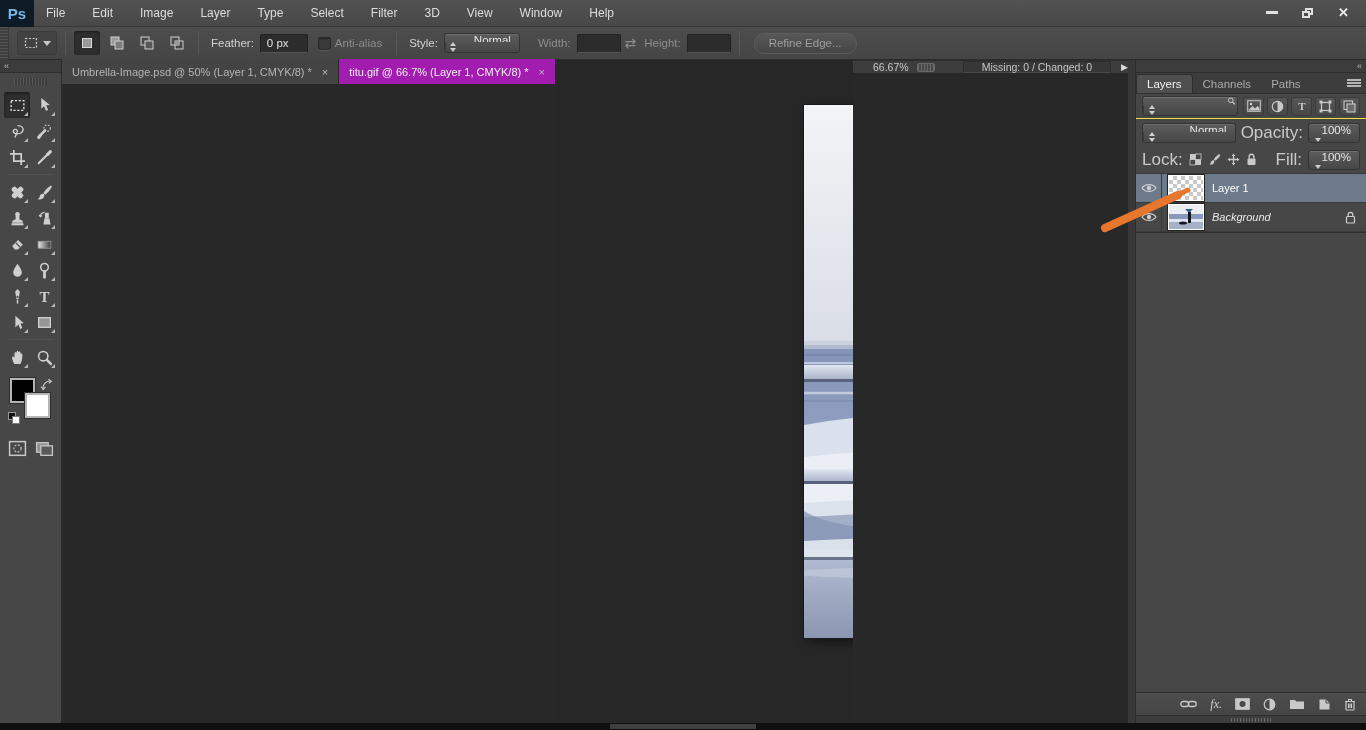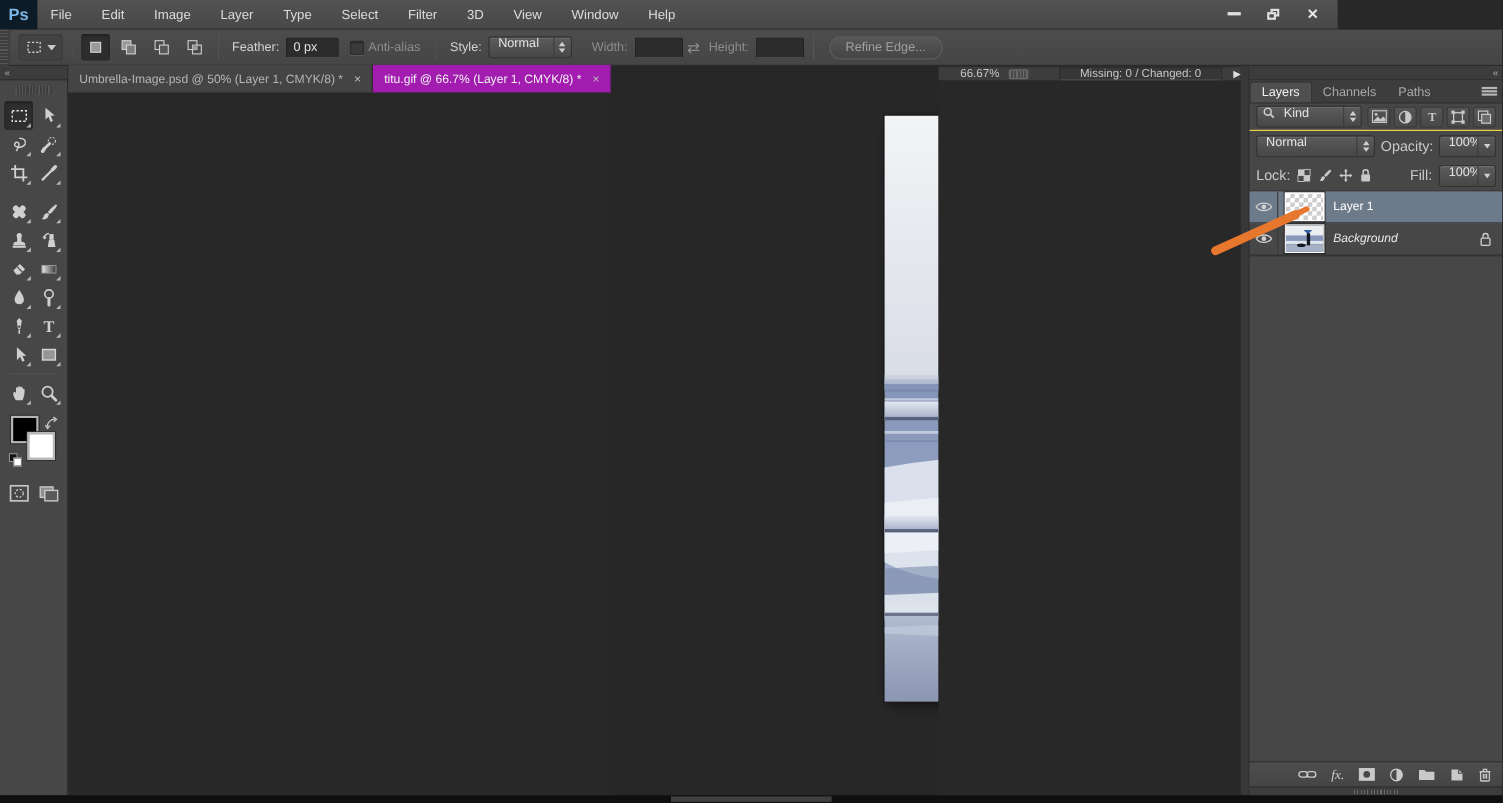--- a/index.html
+++ b/index.html
@@ -1,21 +1,21 @@
 <!DOCTYPE html>
 <html><head>
 <meta charset="utf-8">
 <style>
   * { margin:0; padding:0; box-sizing:border-box; }
   body { background:#1a1a1a; font-family:"Liberation Sans", sans-serif; }
   .app { position:relative; width:1366px; height:730px; background:#282828; overflow:hidden;
          color:#d6d6d6; font-size:12px; -webkit-font-smoothing:antialiased; }
 
   
-  .menubar { position:absolute; left:0; top:0; width:1216px; height:27px;
+  .menubar { position:absolute; left:0; top:0; width:1366px; height:27px;
              background:linear-gradient(#525252,#484848); border-bottom:1px solid #383838;
              display:flex; }
   .ps-logo { width:34px; height:27px; background:#0d1b26; color:#7ab6e8; font-weight:bold;
              font-size:15px; display:flex; align-items:center; justify-content:center; }
   .menu-items { display:flex; align-items:center; margin-left:12px; gap:27px; }
   .menu-item { color:#dcdcdc; cursor:default; }
   .win-controls { position:absolute; right:6px; top:3px; display:flex; gap:3px; }
   .win-btn { width:33px; height:19px; display:flex; align-items:center; justify-content:center;
              border-radius:2px; }
   .glyph-min { width:12px; height:3px; background:#e0e0e0; }
@@ -37,23 +37,23 @@
   .mode-btns { display:flex; gap:4px; }
   .mode-btn { width:26px; height:24px; display:flex; align-items:center; justify-content:center; border-radius:3px; }
   .mode-btn.pressed { background:#2d2d2d; box-shadow:inset 0 1px 2px #1c1c1c; }
   .opt-label { color:#d2d2d2; font-size:11.5px; margin:0 6px 0 4px; }
   .opt-label.dim { color:#8d8d8d; }
   .opt-field { height:19px; background:#2c2c2c; border:1px solid #222;
                border-bottom-color:#555; color:#e2e2e2; font-size:11.5px;
                display:flex; align-items:center; padding:0 6px; border-radius:2px; }
   .checkbox { width:13px; height:13px; background:#3a3a3a; border:1px solid #2a2a2a;
               box-shadow:inset 0 1px 1px #262626, 0 1px 0 #5a5a5a; border-radius:2px; margin-left:10px;}
-  .combo { height:20px; display:flex; align-items:flex-start; border:1px solid #333;
+  .combo { height:20px; display:flex; align-items:flex-end; border:1px solid #333;
            border-radius:3px; background:linear-gradient(#5c5c5c,#474747);
-           box-shadow:inset 0 1px 0 #6e6e6e; }
+           box-shadow:inset 0 1px 0 #6e6e6e;flex-direction:column; }
   .combo .val { padding:0 8px; color:#e4e4e4; font-size:11.5px; flex:1; white-space:nowrap; overflow:hidden;}
   .combo .arrows { width:16px; align-self:stretch; border-left:1px solid #3c3c3c;
                    display:flex; flex-direction:column; align-items:center; justify-content:center; gap:2px; }
   .tri-up { width:0; height:0; border-left:3.5px solid transparent; border-right:3.5px solid transparent; border-bottom:4px solid #cfcfcf; }
   .tri-dn { width:0; height:0; border-left:3.5px solid transparent; border-right:3.5px solid transparent; border-top:4px solid #cfcfcf; }
   .swap-glyph { color:#8d8d8d; font-size:14px; margin:0 4px; }
   .push-btn { height:21px; padding:0 14px; border:1px solid #5c5c5c; border-radius:10px;
               background:linear-gradient(#575757,#454545); color:#9f9f9f; font-size:11.5px;
               display:flex; align-items:center; margin-left:6px; }
   .workspace-combo { position:absolute; right:4px; top:33px; width:130px; }
@@ -117,21 +117,21 @@
   .panel-menu-icon div { height:1.5px; background:#b5b5b5; margin-bottom:1.5px; }
   .panel-row { display:flex; align-items:center; padding:0 6px; }
   .kind-row { height:25px; border-bottom:1px solid #fde047; gap:5px; }
   .kind-combo { width:96px; }
   .filter-icons { display:flex; gap:3px; }
   .filter-btn { width:21px; height:19px; border:1px solid #3a3a3a; border-radius:3px;
                 background:linear-gradient(#565656,#484848); display:flex; align-items:center; justify-content:center; }
   .blend-row { height:27px; gap:5px; }
   .blend-combo { width:150px; }
   .pct-combo { width:52px; flex:none; }
-  .panel-label { font-size:13px; color:#c9c9c9; white-space:nowrap; }
+  .panel-label { font-size:17px; color:#c9c9c9; white-space:nowrap; }
   .lock-row { height:28px; gap:6px; border-bottom:1px solid #383838; }
   .lock-icons { display:flex; gap:6px; align-items:center; }
   .layer-list { border-bottom:1px solid #2f2f2f; }
   .layer-row { height:29px; display:flex; align-items:center; border-bottom:1px solid #3a3a3a; }
   .layer-row.selected { background:#6d7a8a; }
   .eye-cell { width:26px; align-self:stretch; display:flex; align-items:center; justify-content:center;
               border-right:1px solid #3a3a3a; }
   .layer-thumb { width:36px; height:26px; margin:0 8px 0 6px; border:1px solid #fff; box-shadow:0 0 0 1px #222; }
   .checker { background:#fff;
      background-image:linear-gradient(45deg,#c9c9c9 25%,transparent 25%,transparent 75%,#c9c9c9 75%),

